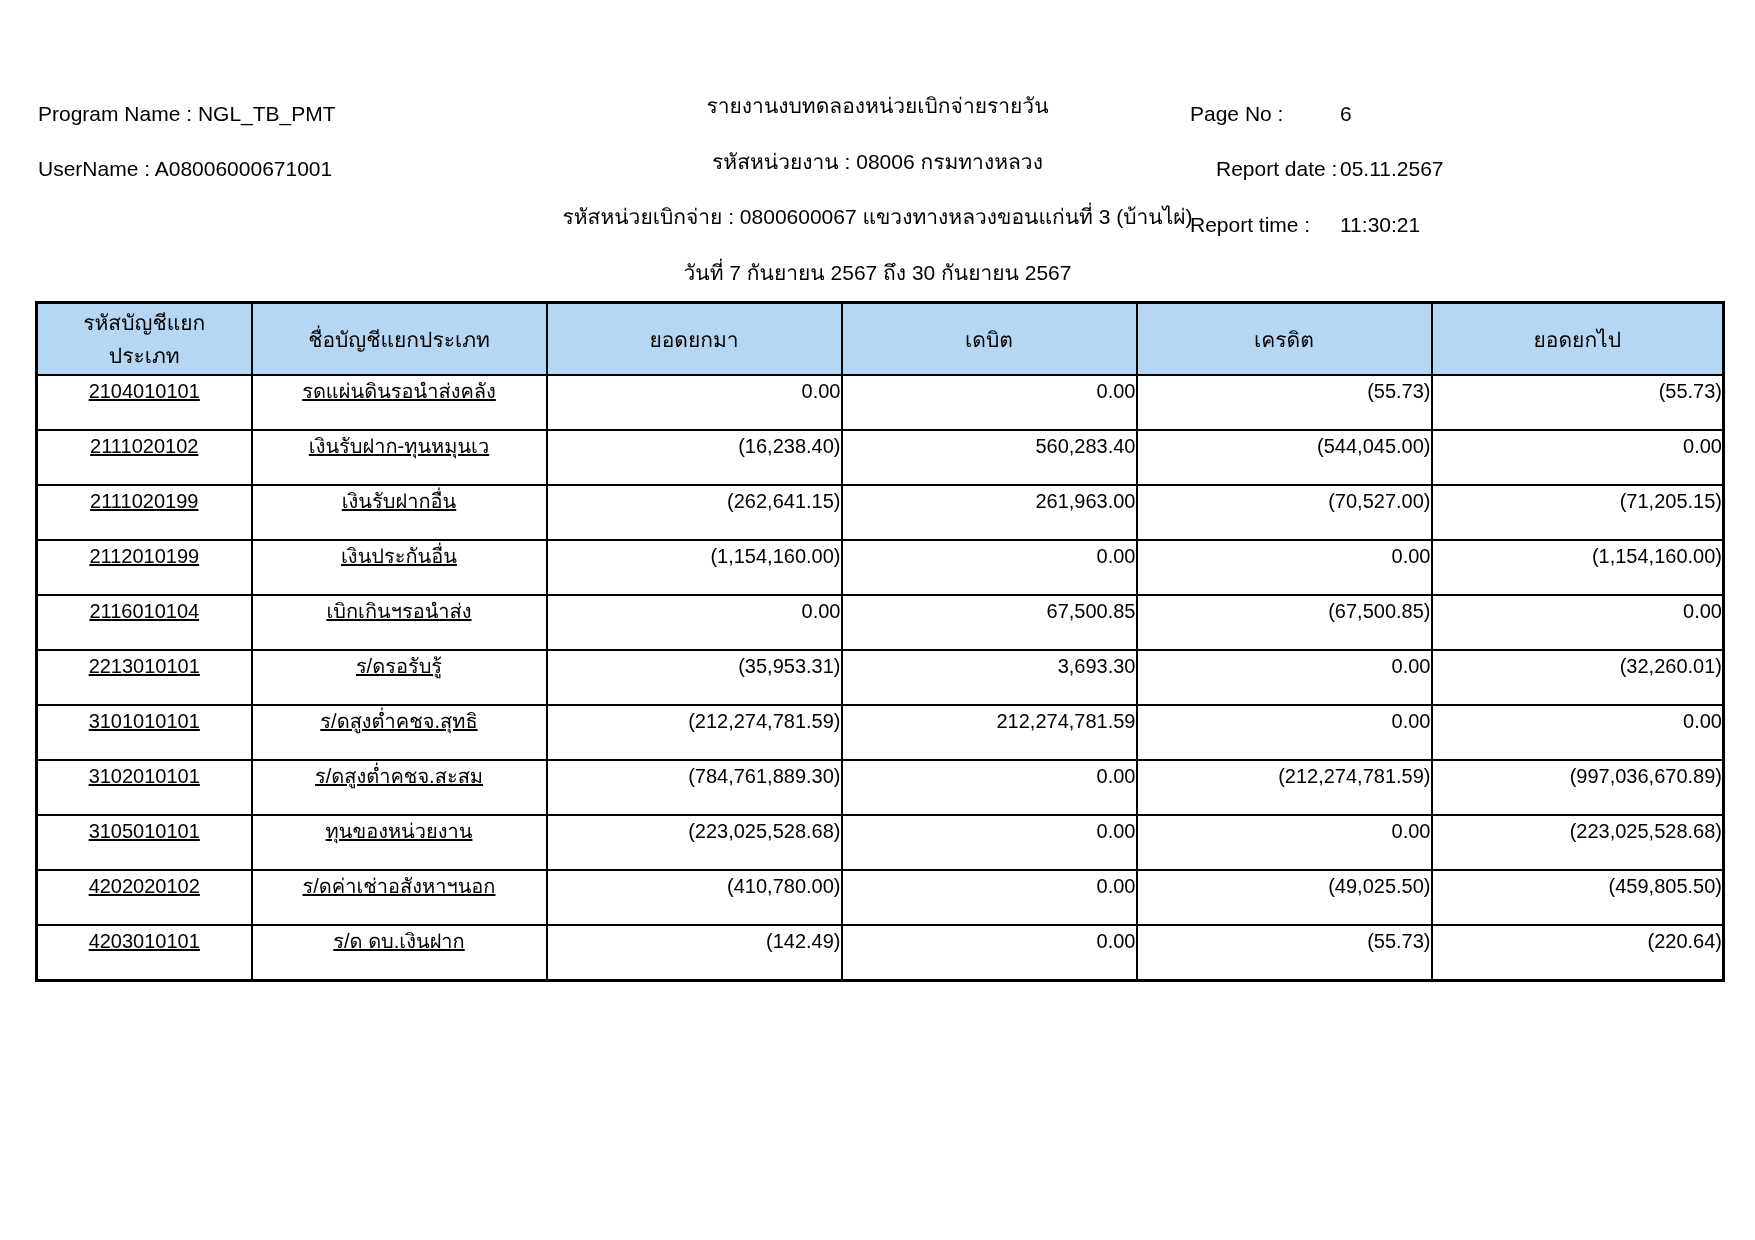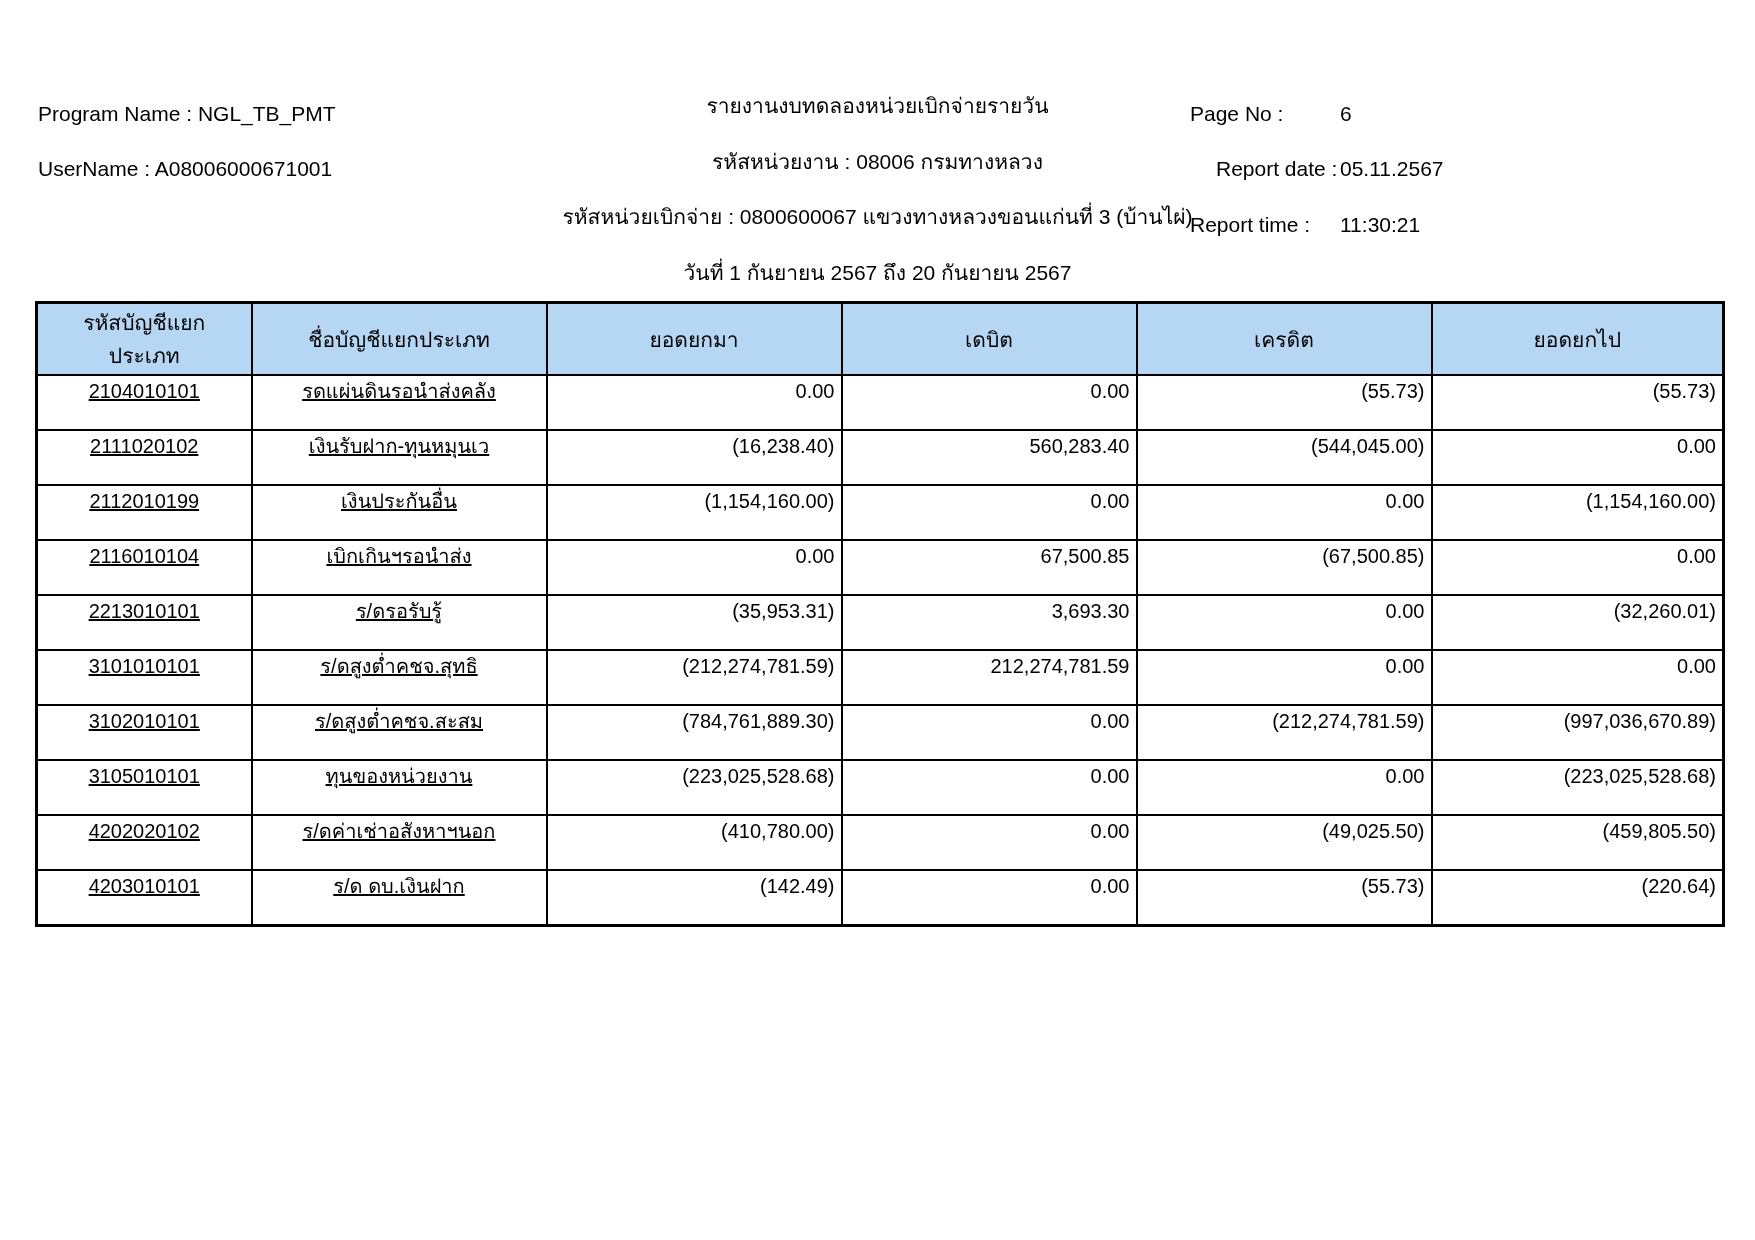--- a/index.html
+++ b/index.html
@@ -56,21 +56,21 @@
     height: 50px;
     font-size: 20px;
     line-height: 24px;
     vertical-align: top;
     padding: 3px 8px 0 8px;
     overflow: hidden;
     white-space: nowrap;
   }
   table.trial-balance td.num {
     text-align: right;
-    padding-right: 6px;
+    padding-right: 0;
   }
   table.trial-balance td.txt {
     text-align: center;
     text-decoration: underline;
   }
 </style>
 </head>
 <body>
 
 <div class="page">
@@ -81,21 +81,21 @@
     <div class="hdr-line" style="left:38px; top:101px;">Program Name : NGL_TB_PMT</div>
     <div class="hdr-line hdr-center" style="top:101px;">รหัสหน่วยงาน : 08006 กรมทางหลวง</div>
     <div class="hdr-line" style="left:1190px; top:101px;">Page No :</div>
     <div class="hdr-line" style="left:1340px; top:101px;">6</div>
 
     <div class="hdr-line" style="left:38px; top:156px;">UserName : A08006000671001</div>
     <div class="hdr-line hdr-center" style="top:156px;">รหัสหน่วยเบิกจ่าย : 0800600067 แขวงทางหลวงขอนแก่นที่ 3 (บ้านไผ่)</div>
     <div class="hdr-line" style="left:1216px; top:156px;">Report date :</div>
     <div class="hdr-line" style="left:1340px; top:156px;">05.11.2567</div>
 
-    <div class="hdr-line hdr-center" style="top:212px;">วันที่ 1 กันยายน 2567 ถึง 20 กันยายน 2567</div>
+    <div class="hdr-line hdr-center" style="top:212px;">วันที่ 7 กันยายน 2567 ถึง 30 กันยายน 2567</div>
     <div class="hdr-line" style="left:1190px; top:212px;">Report time :</div>
     <div class="hdr-line" style="left:1340px; top:212px;">11:30:21</div>
   </div>
 
   <div class="tbl-wrap">
     <table class="trial-balance">
       <colgroup>
         <col style="width:215px;">
         <col style="width:295px;">
         <col style="width:295px;">
@@ -124,20 +124,28 @@
           </tr>
           <tr>
             <td class="txt">2111020102</td>
             <td class="txt">เงินรับฝาก-ทุนหมุนเว</td>
             <td class="num">(16,238.40)</td>
             <td class="num">560,283.40</td>
             <td class="num">(544,045.00)</td>
             <td class="num">0.00</td>
           </tr>
           <tr>
+            <td class="txt">2111020199</td>
+            <td class="txt">เงินรับฝากอื่น</td>
+            <td class="num">(262,641.15)</td>
+            <td class="num">261,963.00</td>
+            <td class="num">(70,527.00)</td>
+            <td class="num">(71,205.15)</td>
+          </tr>
+          <tr>
             <td class="txt">2112010199</td>
             <td class="txt">เงินประกันอื่น</td>
             <td class="num">(1,154,160.00)</td>
             <td class="num">0.00</td>
             <td class="num">0.00</td>
             <td class="num">(1,154,160.00)</td>
           </tr>
           <tr>
             <td class="txt">2116010104</td>
             <td class="txt">เบิกเกินฯรอนำส่ง</td>

